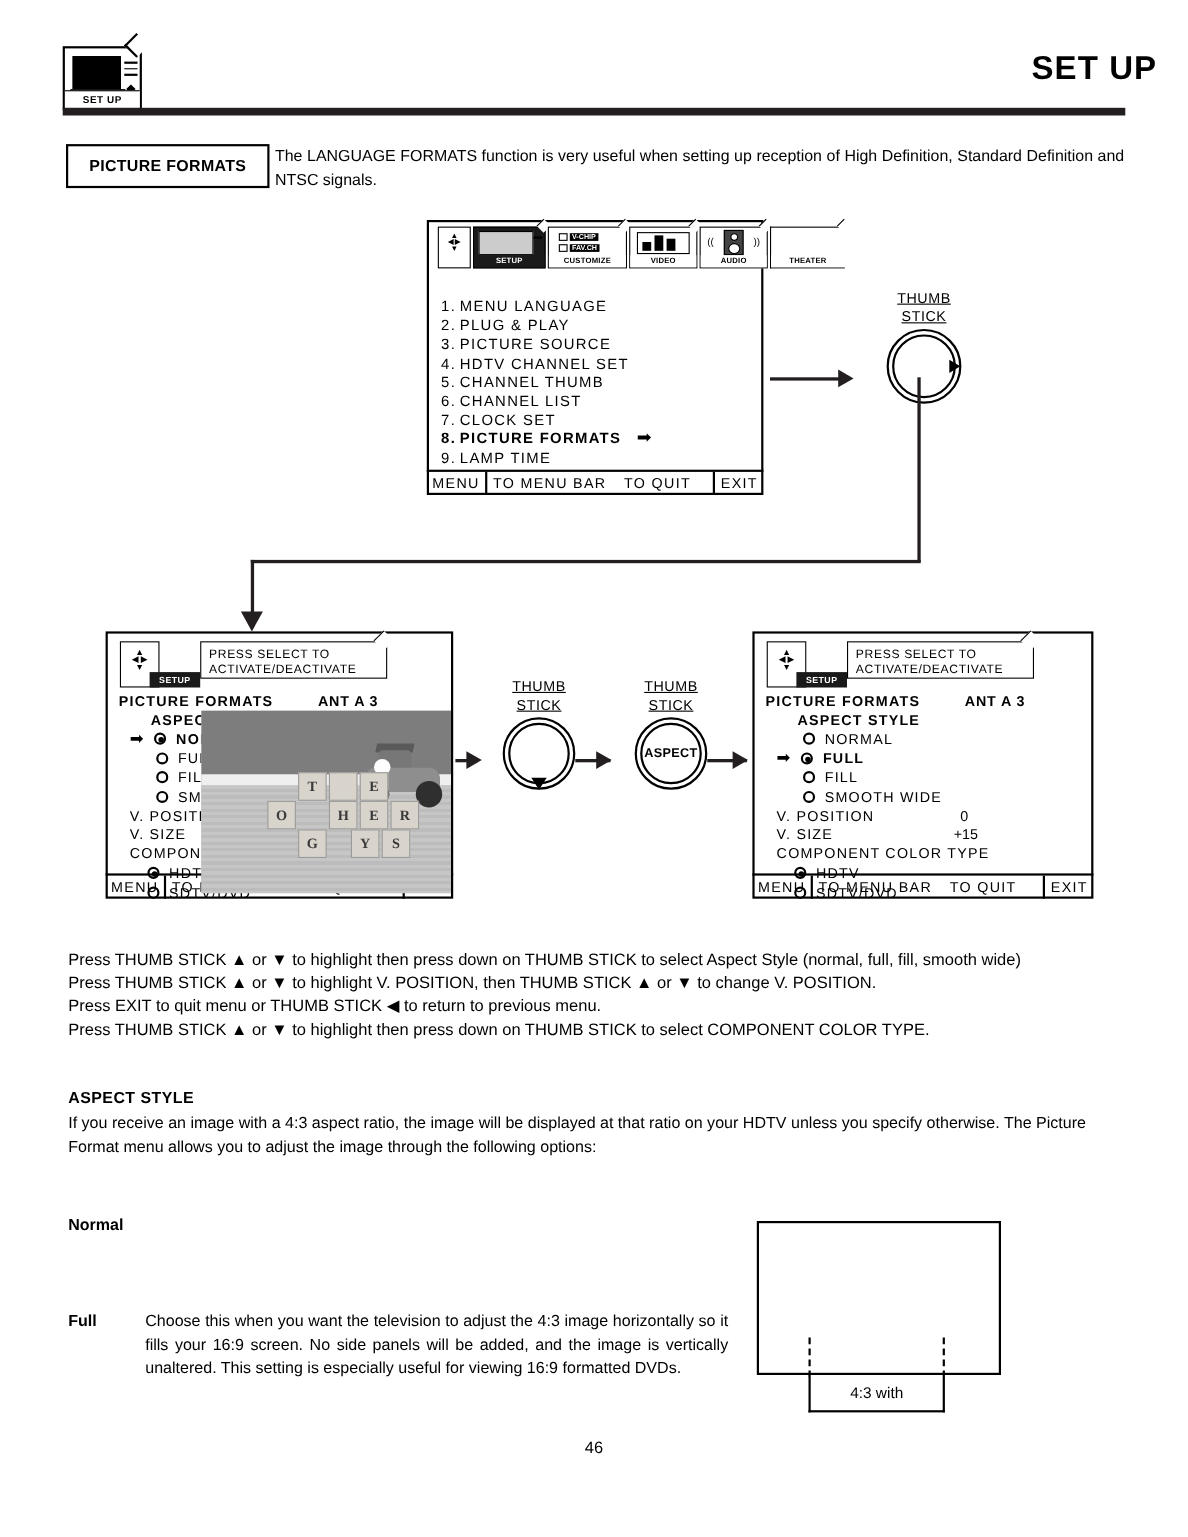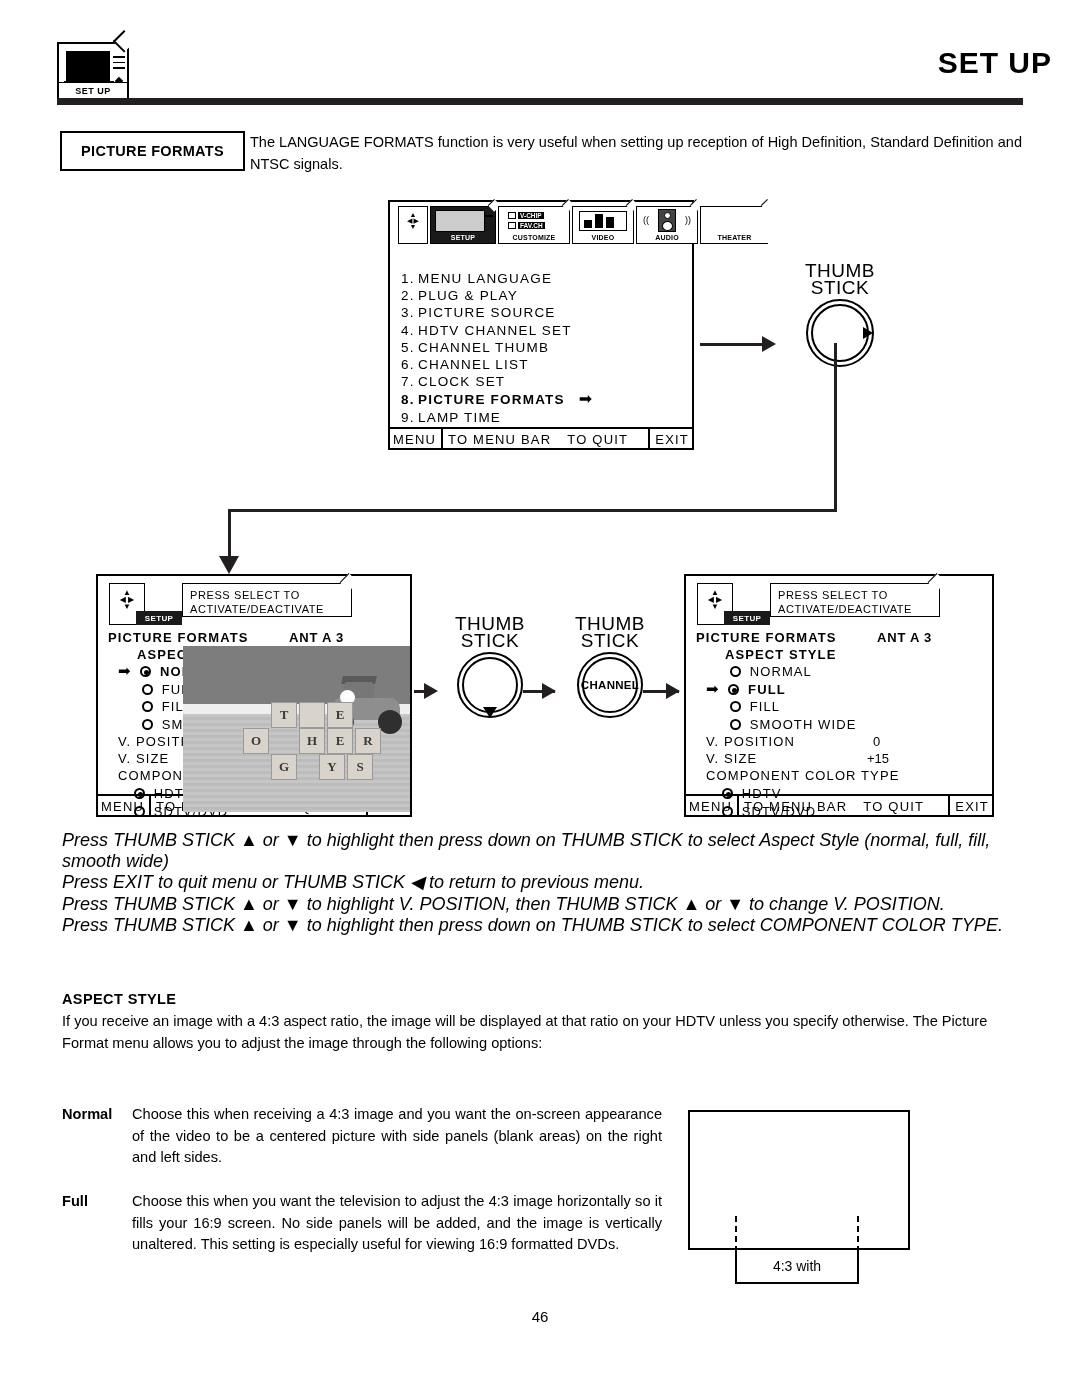--- a/index.html
+++ b/index.html
@@ -161,21 +161,21 @@
     border: 2.2px solid #000; background: #fff; vertical-align: -1px; position: relative;
   }
   .radio.on::after {
     content:''; position:absolute; left:2px; top:2px; width:5px; height:5px;
     border-radius:50%; background:#000;
   }
   .cursor-arrow { font-size: 15px; line-height: 1; }
 
   
   .knob-wrap { position:absolute; text-align:center; }
-  .knob-lbl { font-size:19px; line-height:17px; letter-spacing:.5px; }
+  .knob-lbl { font-size:13px; line-height:17px; letter-spacing:.5px;text-decoration:underline; }
   .knob {
     position: relative; border-radius: 50%; border: 2.5px solid #000; background:#fff;
     margin: 3px auto 0;
   }
   .knob .inner {
     position:absolute; left:3px; top:3px; right:3px; bottom:3px;
     border-radius:50%; border:2.5px solid #000; background:#fff;
   }
   .knob .sel-txt {
     position:absolute; left:0; top:0; width:100%; height:100%;
@@ -183,22 +183,22 @@
     font-size:11.5px; font-weight:bold; letter-spacing:.3px;
   }
   .knob .tri { position:absolute; width:0; height:0; }
 
   
   .ln { position:absolute; background:#231f20; }
   .arrowhead { position:absolute; width:0; height:0; }
 
   
   #press-block {
-    position:absolute; left:62px; top:830px; width:975px;
-    font-size:18px; line-height:21.2px;font-style:italic;
+    position:absolute; left:62px; top:862px; width:975px;
+    font-size:15px; line-height:21.2px;
   }
   #aspect-head {
     position:absolute; left:62px; top:991px; font-size:14.5px; font-weight:bold; letter-spacing:.4px;
   }
   #aspect-body {
     position:absolute; left:62px; top:1011px; width:970px;
     font-size:14.6px; line-height:21.5px;
   }
   .defrow { position:absolute; left:62px; width:600px; font-size:14.6px; line-height:21.5px; }
   .defrow .term { position:absolute; left:0; top:0; width:62px; font-weight:bold; }
@@ -493,21 +493,21 @@
 <div class="ln" style="left:414px; top:690px; width:20px; height:2.5px;"></div>
 <div class="arrowhead" style="left:424px; top:683px; border-top:8px solid transparent; border-bottom:8px solid transparent; border-left:14px solid #231f20;"></div>
 
 <div class="knob-wrap" style="left:555px; top:615px; width:110px;">
   <div class="knob-lbl">
     <div>THUMB</div>
     <div>STICK</div>
   </div>
   <div class="knob" style="width:66px; height:66px;">
     <div class="inner"></div>
-    <div class="sel-txt">CHANNEL</div>
+    <div class="sel-txt">ASPECT</div>
   </div>
 </div>
 <div class="ln" style="left:523px; top:690px; width:32px; height:2.5px;"></div>
 <div class="arrowhead" style="left:542px; top:683px; border-top:8px solid transparent; border-bottom:8px solid transparent; border-left:14px solid #231f20;"></div>
 
 <div class="ln" style="left:643px; top:690px; width:36px; height:2.5px;"></div>
 <div class="arrowhead" style="left:666px; top:683px; border-top:8px solid transparent; border-bottom:8px solid transparent; border-left:14px solid #231f20;"></div>
 
 <div class="osd" id="right-osd" style="left:684px; top:574px; width:310px; height:243px;">
 
@@ -581,31 +581,30 @@
     <div class="sep" style="flex:1">
       <span>TO MENU BAR</span>
       <span style="margin-left:16px">TO QUIT</span>
     </div>
     <div class="sep">EXIT</div>
   </div>
 </div>
 
 <div id="press-block">
   <div>Press THUMB STICK ▲ or ▼ to highlight then press down on THUMB STICK to select Aspect Style (normal, full, fill, smooth wide)</div>
+  <div>Press THUMB STICK ▲ or ▼ to highlight V. POSITION, then THUMB STICK ▲ or ▼ to change V. POSITION.</div>
   <div>Press EXIT to quit menu or THUMB STICK ◀ to return to previous menu.</div>
-  <div>Press THUMB STICK ▲ or ▼ to highlight V. POSITION, then THUMB STICK ▲ or ▼ to change V. POSITION.</div>
   <div>Press THUMB STICK ▲ or ▼ to highlight then press down on THUMB STICK to select COMPONENT COLOR TYPE.</div>
 </div>
 
 <div id="aspect-head">ASPECT STYLE</div>
 <div id="aspect-body">If you receive an image with a 4:3 aspect ratio, the image will be displayed at that ratio on your HDTV unless you specify otherwise. The Picture Format menu allows you to adjust the image through the following options:</div>
 
 <div class="defrow" style="top:1104px;">
   <div class="term">Normal</div>
-  <div class="desc">Choose this when receiving a 4:3 image and you want the on-screen appearance of the video to be a centered picture with side panels (blank areas) on the right and left sides.</div>
 </div>
 
 <div class="defrow" style="top:1191px;">
   <div class="term">Full</div>
   <div class="desc">Choose this when you want the television to adjust the 4:3 image horizontally so it fills your 16:9 screen. No side panels will be added, and the image is vertically unaltered. This setting is especially useful for viewing 16:9 formatted DVDs.</div>
 </div>
 
 <div id="ratio-fig">
   <div id="ratio-screen"></div>
   <div class="dashv" style="left:47px; top:106px; height:36px;"></div>

